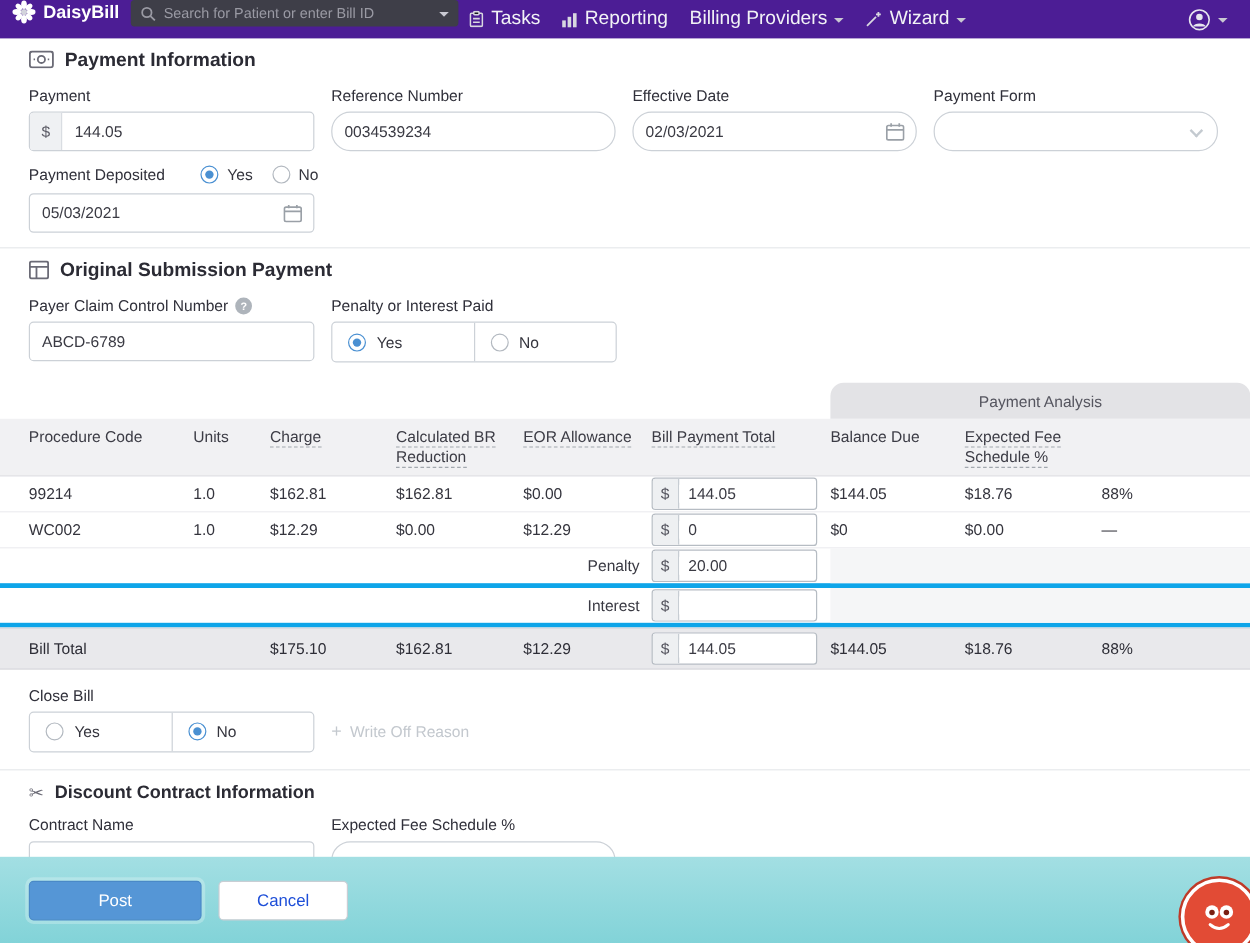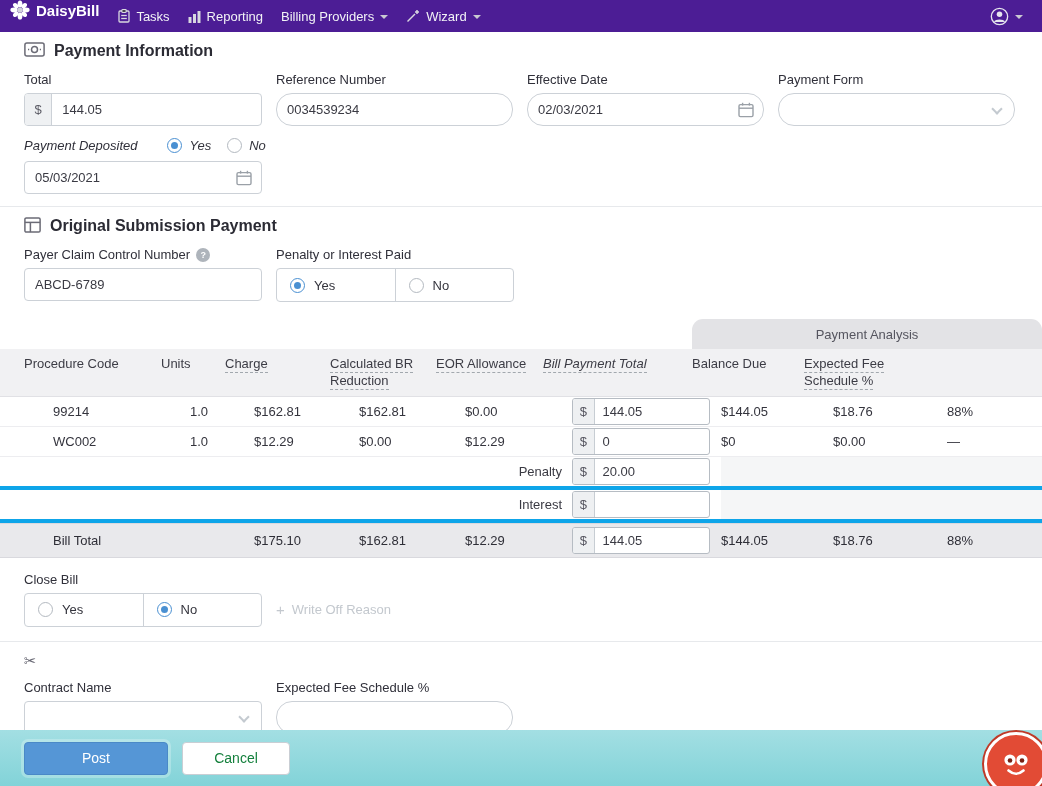--- a/index.html
+++ b/index.html
@@ -8,69 +8,69 @@
     position:relative; overflow:hidden; background:#fff;
     font-family:"Liberation Sans","DejaVu Sans",sans-serif;
     font-size:13px; color:#34343d;
   }
   
   .navbar { height:32px; background:#4c1d95; display:flex; align-items:flex-start; padding:0 10px; color:#eceef2; }
   .brand { display:flex; align-items:center; gap:6px; font-weight:bold; font-size:15px; color:#fff; margin-right:10px; }
   .search { width:273px; height:22px; background:#3e3e48; border-radius:3px; display:flex; align-items:center; padding:0 8px; gap:6px; }
   .search input { flex:1; background:transparent; border:0; outline:none; color:#d6d6de; font-size:12px; min-width:0; }
   .search input::placeholder { color:#9a9aa4; }
-  .nav-item { display:flex; align-items:center; gap:6px; font-size:13px; padding:0 9px; height:32px; color:#f2f3f6; cursor:pointer; }
+  .nav-item { display:flex; align-items:center; gap:6px; font-size:16px; padding:0 9px; height:32px; color:#f2f3f6; cursor:pointer; }
   .caret { width:0; height:0; border-left:4px solid transparent; border-right:4px solid transparent; border-top:4px solid #c9c9d2; margin-top:2px; }
   .spacer { flex:1; }
   
   .sec-title { display:flex; align-items:flex-start; gap:9px; font-size:16px; font-weight:bold; color:#2b2b34; margin:10px 24px 0; }
   .sec-title.small { font-size:15px; }
   .fields { display:flex; gap:14px; margin:12px 24px 0; }
   .label { font-size:13px; color:#30303a; margin-bottom:6px; }
   .control { position:relative; height:33px; border:1px solid #ccd1d7; border-radius:4px; background:#fff; display:flex; align-items:center; }
   .control input { border:0; outline:none; height:100%; width:100%; padding:0 10px; font-size:13px; color:#3a3a43; border-radius:4px; background:transparent; }
   .prefix { width:31px; align-self:stretch; background:#eff1f3; border-right:1px solid #ccd1d7; display:flex; align-items:center; justify-content:center; color:#5b5b65; border-radius:3px 0 0 3px; }
   .w238 { width:238px; } .w237 { width:237px;border-radius:16px; }
   .cal { position:absolute; right:9px; top:8px; }
   .chev { position:absolute; right:13px; top:11px; width:8px; height:8px; border-right:2px solid #c4cad0; border-bottom:2px solid #c4cad0; transform:rotate(45deg); }
   .radio { width:15px; height:15px; border-radius:50%; border:1px solid #b3b9c0; background:#fff; position:relative; flex:none; }
   .radio.sel { border-color:#4a90d2; }
   .radio.sel::after { content:""; position:absolute; inset:3px; border-radius:50%; background:#4a90d2; }
-  .radio-row { display:flex; align-items:center; margin:12px 24px 0;font-style:italic; }
+  .radio-row { display:flex; align-items:center; margin:12px 24px 0; }
   .radio-pair { display:flex; align-items:center; gap:7px; }
   .radio-group { width:238px; height:34px; border:1px solid #ccd1d7; border-radius:4px; display:flex; background:#fff; }
   .radio-cell { flex:1; display:flex; align-items:center; gap:9px; padding:0 13px; }
   .radio-cell + .radio-cell { border-left:1px solid #ccd1d7; }
   .divider { border-top:1px solid #e7e9ec; margin-top:12px; }
   .help-badge { width:14px; height:14px; border-radius:50%; background:#aeb4bb; color:#fff; font-size:9px; font-weight:bold; display:inline-flex; align-items:center; justify-content:center; margin-left:6px; vertical-align:1px; }
   
   .table-section { position:relative; margin-top:47px; }
   .pa-tab { position:absolute; top:-30px; left:692px; right:0; height:30px; background:#e3e3e6; border-radius:11px 11px 0 0; display:flex; align-items:center; justify-content:center; color:#55555f; }
-  .trow { display:grid; grid-template-columns:161px 64px 105px 106px 107px 149px 112px 114px 1fr; align-items:center;padding-left:29px; }
+  .trow { display:grid; grid-template-columns:161px 64px 105px 106px 107px 149px 112px 114px 1fr; align-items:center; }
   .trow > div { padding-right:10px; }
   .cell1 { padding-left:24px; }
   .thead { background:#f1f1f3; border-bottom:1px solid #e1e1e5; align-items:start; padding:7px 0 6px; color:#3c3c45; line-height:1.3; }
   .dash { border-bottom:1px dashed #a2a8ae; padding-bottom:1px; }
-  .nowrap { white-space:nowrap;font-style:italic; }
+  .nowrap { white-space:nowrap; }
   .drow { height:30px; border-bottom:1px solid #ededf0; }
   .money { display:flex; align-items:center; width:138px; height:27px; border:1px solid #b6bcc3; border-radius:3px; background:#fff; overflow:hidden; }
   .money .pfx { width:26px; align-self:stretch; display:flex; align-items:center; justify-content:center; background:#eef0f2; border-right:1px solid #c7cdd3; color:#565660; }
   .money input { border:0; outline:none; width:100%; padding:0 8px; font-size:13px; color:#3a3a43; }
   .sumrow { height:33px; border-bottom:4px solid #0ea5e9; }
   .sumlbl { grid-column:1/6; text-align:right; padding-right:8px; color:#3a3a43; }
   .pa-fill { grid-column:7/10; align-self:stretch; background:#f5f6f7; }
   .totrow { height:35px; background:#e9e9ec; border-top:1px solid #d9d9de; border-bottom:1px solid #d9d9de; color:#2e2e37; }
   
   .close-row { display:flex; align-items:center; gap:14px; margin:6px 24px 0; }
   .writeoff { display:flex; align-items:center; gap:7px; color:#c3c8ce; cursor:pointer; }
   
-  .footer { position:absolute; left:0; right:0; bottom:0; height:56px; background:linear-gradient(180deg,#a3dfe3,#82d3d8); display:flex; align-items:center; padding:0 24px; gap:14px; z-index:3; }
+  .footer { position:absolute; left:0; right:0; bottom:0; height:72px; background:linear-gradient(180deg,#a3dfe3,#82d3d8); display:flex; align-items:center; padding:0 24px; gap:14px; z-index:3; }
   .btn { height:33px; border-radius:4px; font-size:14px; font-family:inherit; cursor:pointer; }
   .btn-post { width:144px; background:#5596d6; border:1px solid #4a89c7; color:#fff; box-shadow:0 0 0 3px rgba(255,255,255,.25); }
-  .btn-cancel { width:108px; background:#fff; border:1px solid #c9ced4; color:#15803d; }
+  .btn-cancel { width:108px; background:#fff; border:1px solid #c9ced4; color:#1d4ed8; }
   .chat { position:absolute; right:-6px; bottom:-10px; width:64px; height:64px; border-radius:50%; background:#e24b35; border:3px solid #fff; box-shadow:0 0 0 2px #bf3a28; display:flex; align-items:center; justify-content:center; z-index:5; cursor:pointer; }
   .ic { display:inline-flex; align-items:center; justify-content:center; }
   .scissors { color:#6b6b76; font-size:15px; }
 </style>
 </head>
 <body>
 
 <div class="navbar">
   <div class="brand">
     <span class="ic">
@@ -84,20 +84,30 @@
           <ellipse cx="14.2" cy="14.2" rx="2.2" ry="3.2" transform="rotate(-45 14.2 14.2)"></ellipse>
           <ellipse cx="14.2" cy="5.8" rx="2.2" ry="3.2" transform="rotate(45 14.2 5.8)"></ellipse>
           <ellipse cx="5.8" cy="14.2" rx="2.2" ry="3.2" transform="rotate(45 5.8 14.2)"></ellipse>
         </g>
         <circle cx="10" cy="10" r="2.6" fill="#d3d3dc"></circle>
       </svg>
     </span>
     <span>DaisyBill</span>
   </div>
 
+  <div class="search">
+    <span class="ic">
+      <svg width="13" height="13" viewBox="0 0 14 14" fill="none" stroke="#9a9aa4" stroke-width="1.6">
+        <circle cx="5.8" cy="5.8" r="4.2"></circle>
+          <line x1="9" y1="9" x2="13" y2="13"></line>
+      </svg>
+    </span>
+    <input placeholder="Search for Patient or enter Bill ID" style="">
+    <span class="caret"></span>
+  </div>
 
   <div class="nav-item">
     <span class="ic">
       <svg width="12" height="14" viewBox="0 0 12 14" fill="none" stroke="#d8d8e0" stroke-width="1.3">
         <rect x="1" y="2" width="10" height="11" rx="1"></rect>
         <rect x="3.8" y="0.7" width="4.4" height="2.6" rx="0.8" fill="#17171f"></rect>
         <line x1="3.2" y1="6.5" x2="8.8" y2="6.5"></line>
           <line x1="3.2" y1="9.5" x2="8.8" y2="9.5"></line>
       </svg>
     </span>
@@ -153,21 +163,21 @@
       <circle cx="10.5" cy="7.5" r="3"></circle>
       <line x1="4" y1="7.5" x2="5.2" y2="7.5"></line>
         <line x1="15.8" y1="7.5" x2="17" y2="7.5"></line>
     </svg>
   </span>
   <span>Payment Information</span>
 </div>
 
 <div class="fields">
   <div>
-    <div class="label">Total</div>
+    <div class="label">Payment</div>
     <div class="control w238">
       <span class="prefix">$</span>
       <input value="144.05" style="">
     </div>
   </div>
   <div>
     <div class="label">Reference Number</div>
     <div class="control w237">
       <input value="0034539234" style="">
     </div>
@@ -363,20 +373,21 @@
   <div class="writeoff">
     <span style="font-size:15px">+</span>
     <span>Write Off Reason</span>
   </div>
 </div>
 
 <div class="divider" style="margin-top:14px"></div>
 
 <div class="sec-title small">
   <span class="scissors">✂</span>
+  <span>Discount Contract Information</span>
 </div>
 
 <div class="fields" style="margin-top:10px">
   <div>
     <div class="label">Contract Name</div>
     <div class="control w238">
       <span style="padding:0 10px;color:#3a3a43"></span>
       <span class="chev"></span>
     </div>
   </div>

